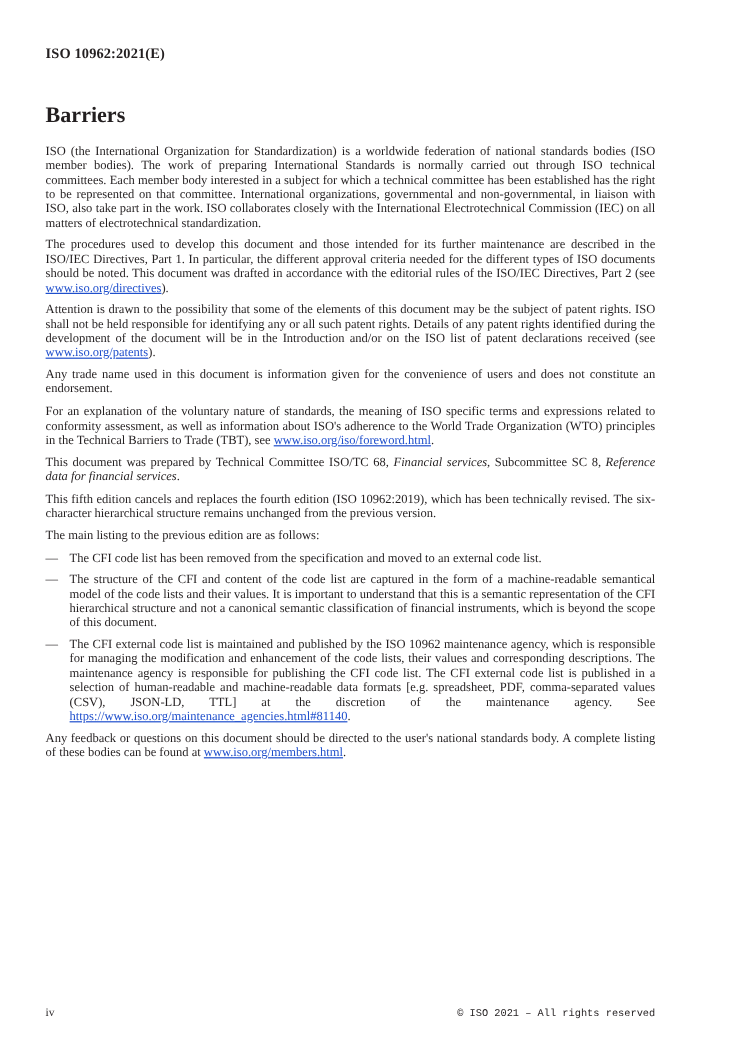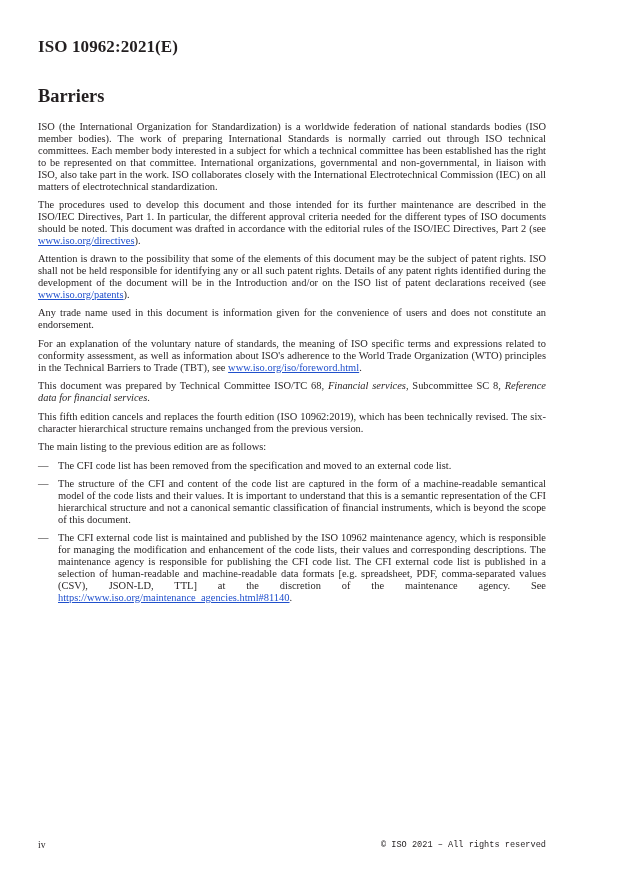--- a/index.html
+++ b/index.html
@@ -1,20 +1,20 @@
 <!DOCTYPE html>
 <html><head>
   <meta charset="utf-8">
   <style>
     html, body { margin: 0; padding: 0; background: #ffffff; }
     body { width: 620px; height: 876px; position: relative; overflow: hidden;
       font-family: "DejaVu Serif", "Liberation Serif", serif; color: #231f20; }
     .page { position: absolute; left: 0; top: 0; width: 620px; height: 876px; }
     .doc-id { position: absolute; left: 38px; top: 37px; font-family: "Liberation Serif", serif;
-      font-weight: bold; font-size: 17px; letter-spacing: 0.1px; }
+      font-weight: bold; font-size: 12px; letter-spacing: 0.1px; }
     .title { position: absolute; left: 38px; top: 86px; font-family: "Liberation Serif", serif;
       font-weight: bold; font-size: 18.4px; margin: 0; }
     .body { position: absolute; left: 38px; top: 121px; width: 508px;
       font-family: "Liberation Serif", serif; font-size: 10.45px; line-height: 11.9px; }
     .body p { margin: 0 0 6.6px 0; text-align: justify; text-align-last: left; }
     a.link { color: #1f4fcc; text-decoration: underline; }
     .item { display: flex; margin: 0 0 6.6px 0; }
     .dash { width: 20px; flex: 0 0 20px; }
     .item-text { flex: 1; text-align: justify; text-align-last: left; }
     .footer-left { position: absolute; left: 38px; top: 839px; font-family: "Liberation Serif", serif; font-size: 9.6px; }
@@ -51,17 +51,18 @@
     </div>
     <div class="item">
       <span class="dash">—</span>
       <span class="item-text">The structure of the CFI and content of the code list are captured in the form of a machine-readable semantical model of the code lists and their values. It is important to understand that this is a semantic representation of the CFI hierarchical structure and not a canonical semantic classification of financial instruments, which is beyond the scope of this document.</span>
     </div>
     <div class="item">
       <span class="dash">—</span>
       <span class="item-text"><span>The CFI external code list is maintained and published by the ISO 10962 maintenance agency, which is responsible for managing the modification and enhancement of the code lists, their values and corresponding descriptions. The maintenance agency is responsible for publishing the CFI code list. The CFI external code list is published in a selection of human-readable and machine-readable data formats [e.g. spreadsheet, PDF, comma-separated values (CSV), JSON-LD, TTL] at the discretion of the maintenance agency. See </span><a class="link">https://www.iso.org/maintenance_agencies.html#81140</a><span>.</span></span>
     </div>
 
+    <p><span>Any feedback or questions on this document should be directed to the user's national standards body. A complete listing of these bodies can be found at </span><a class="link">www.iso.org/members.html</a><span>.</span></p>
   </div>
 
   <div class="footer-left">iv</div>
   <div class="footer-right">© ISO 2021 – All rights reserved</div>
 </div>
 
 </body></html>

